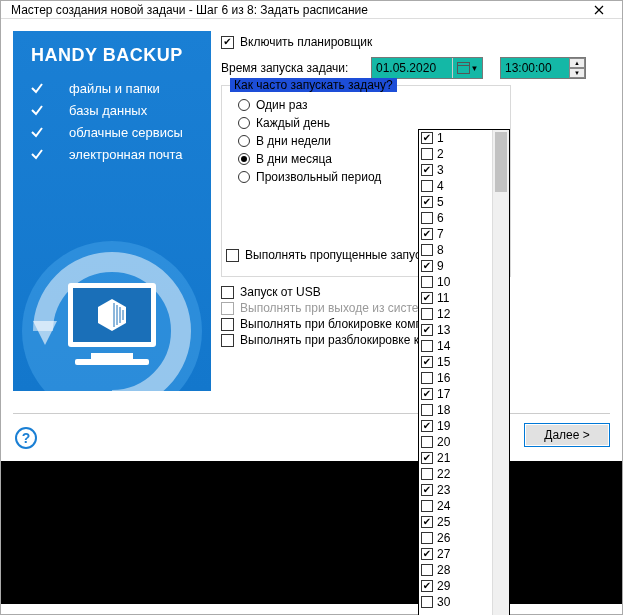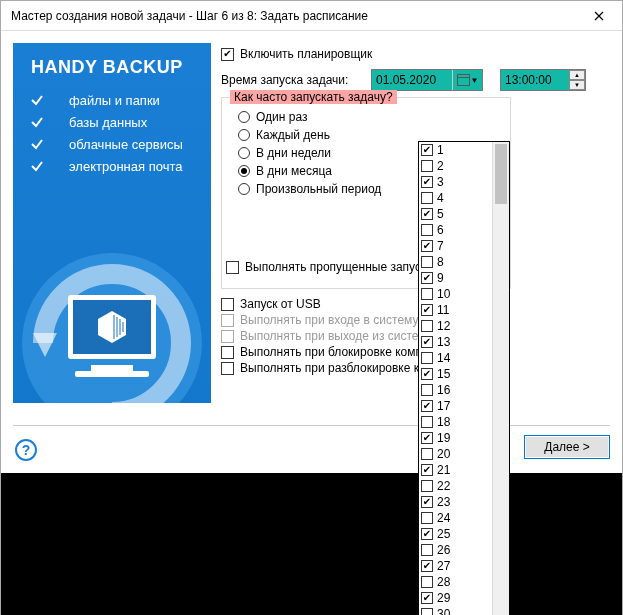--- a/index.html
+++ b/index.html
@@ -2,21 +2,21 @@
 <html><head>
 <meta charset="utf-8">
 <style>
   * { box-sizing: border-box; }
   html, body { margin: 0; padding: 0; font-family: "Segoe UI", Tahoma, sans-serif; font-size: 12px; background: #000; }
   .window {
     width: 623px; height: 615px; background: #fff; position: relative;
     border: 1px solid #aaa;
   }
   .titlebar {
-    height: 30px; display: flex; align-items: center; justify-content: space-between;
+    height: 18px; display: flex; align-items: center; justify-content: space-between;
     padding: 0 0 0 10px; border-bottom: 1px solid #ddd; background:#fff;
   }
   .titlebar .title { font-size: 12px; }
   .titlebar .close { width: 46px; height: 30px; display:flex; align-items:center; justify-content:center; font-size:14px; }
 
   .body { position: relative; height: calc(615px - 30px); }
 
   .sidebar {
     position: absolute; left: 12px; top: 12px; width: 198px; height: 360px;
     background: linear-gradient(#1A7FD4,#1377CC); color: #fff; overflow:hidden;
@@ -49,21 +49,21 @@
   .date-box .calbtn .calicon::before { content:""; position:absolute; top:2px; left:0; right:0; height:1px; background:#555;}
   .date-box .calbtn .dd { font-size:8px; }
   .time-box { width:86px;margin-left:7px; }
   .time-box .txt { flex:1; padding:0 4px; }
   .time-box .spin { width:16px; display:flex; flex-direction:column; }
   .time-box .spin div { height:10px; border:1px solid #888; display:flex; align-items:center; justify-content:center; font-size:6px; background:#eee;}
 
   .group {
     border:1px solid #d9d9d9; margin-top:6px; padding:8px 10px 10px 10px; position:relative;
   }
-  .group .legend { position:absolute; top:-8px; left:8px; background:#fca5a5; padding:0 4px; font-size:12px;}
+  .group .legend { position:absolute; top:-8px; left:8px; background:#1d4ed8; padding:0 4px; font-size:12px;}
   .radio-row { display:flex; align-items:center; gap:6px; margin:4px 0 4px 6px; }
   .radio { width:12px; height:12px; border:1px solid #333; border-radius:50%; display:inline-flex; align-items:center; justify-content:center; background:#fff;}
   .radio.checked::after { content:""; width:6px; height:6px; border-radius:50%; background:#000; }
 
   .days-popup {
     position:absolute; left:417px; top:110px; width:92px; height:500px;
     border:1px solid #000; background:#fff; z-index:20; overflow:hidden;
   }
   .days-popup .inner { position:absolute; inset:0; overflow:hidden; }
   .days-popup .scrollbar { position:absolute; right:0; top:0; bottom:0; width:17px; background:#f0f0f0; border-left:1px solid #ddd;}
@@ -215,24 +215,20 @@
           <label class="lbl">Выполнять пропущенные запуски</label>
         </div>
       </div>
 
       <div class="opts-stack">
         <div class="row">
             <span id="cb-usb" class="checkbox"></span>
             <label class="lbl">Запуск от USB</label>
           </div>
         <div class="row">
-            <span id="cb-login" class="checkbox disabled"></span>
-            <label class="lbl disabled">Выполнять при входе в систему</label>
-          </div>
-        <div class="row">
             <span id="cb-logout" class="checkbox disabled"></span>
             <label class="lbl disabled">Выполнять при выходе из системы</label>
           </div>
         <div class="row">
             <span id="cb-lock" class="checkbox"></span>
             <label class="lbl">Выполнять при блокировке компьют</label>
           </div>
         <div class="row">
             <span id="cb-unlock" class="checkbox"></span>
             <label class="lbl">Выполнять при разблокировке комп</label>

